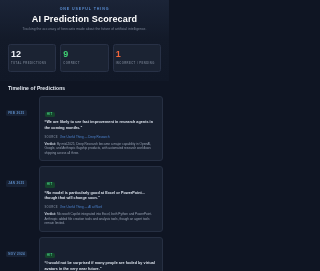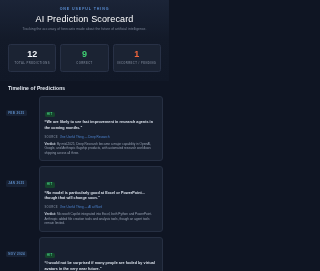--- a/index.html
+++ b/index.html
@@ -22,21 +22,21 @@
     color: #5b8fd4;
     font-size: 3.6px;
     letter-spacing: 0.9px;
     font-weight: 700;
     text-transform: uppercase;
     margin-bottom: 2.5px;
   }
   .hero-title {
     color: #ffffff;
     font-size: 9px;
-    font-weight: 400;
+    font-weight: 700;
     letter-spacing: 0.15px;
     margin-bottom: 3.5px;
   }
   .hero-sub {
     color: #7d8799;
     font-size: 3.3px;
     line-height: 1.35;
     letter-spacing: 0.08px;
     padding: 0 6px;
   }
@@ -47,21 +47,20 @@
     gap: 4px;
     padding: 5px 8px 9px 8px;
     background: linear-gradient(180deg, #131a29 0%, #111827 100%);
   }
   .stat-card {
     flex: 1;
     background: #1b2333;
     border: 0.5px solid #283146;
     border-radius: 2.5px;
     padding: 5px 2px 5px 2px;
-    text-align: center;
     min-width: 0;
   }
   .stat-num {
     font-size: 9px;
     font-weight: 700;
     line-height: 1;
     margin-bottom: 2.5px;
   }
   .stat-num.white { color: #f2f5fa; }
   .stat-num.green { color: #3fcf73; }

